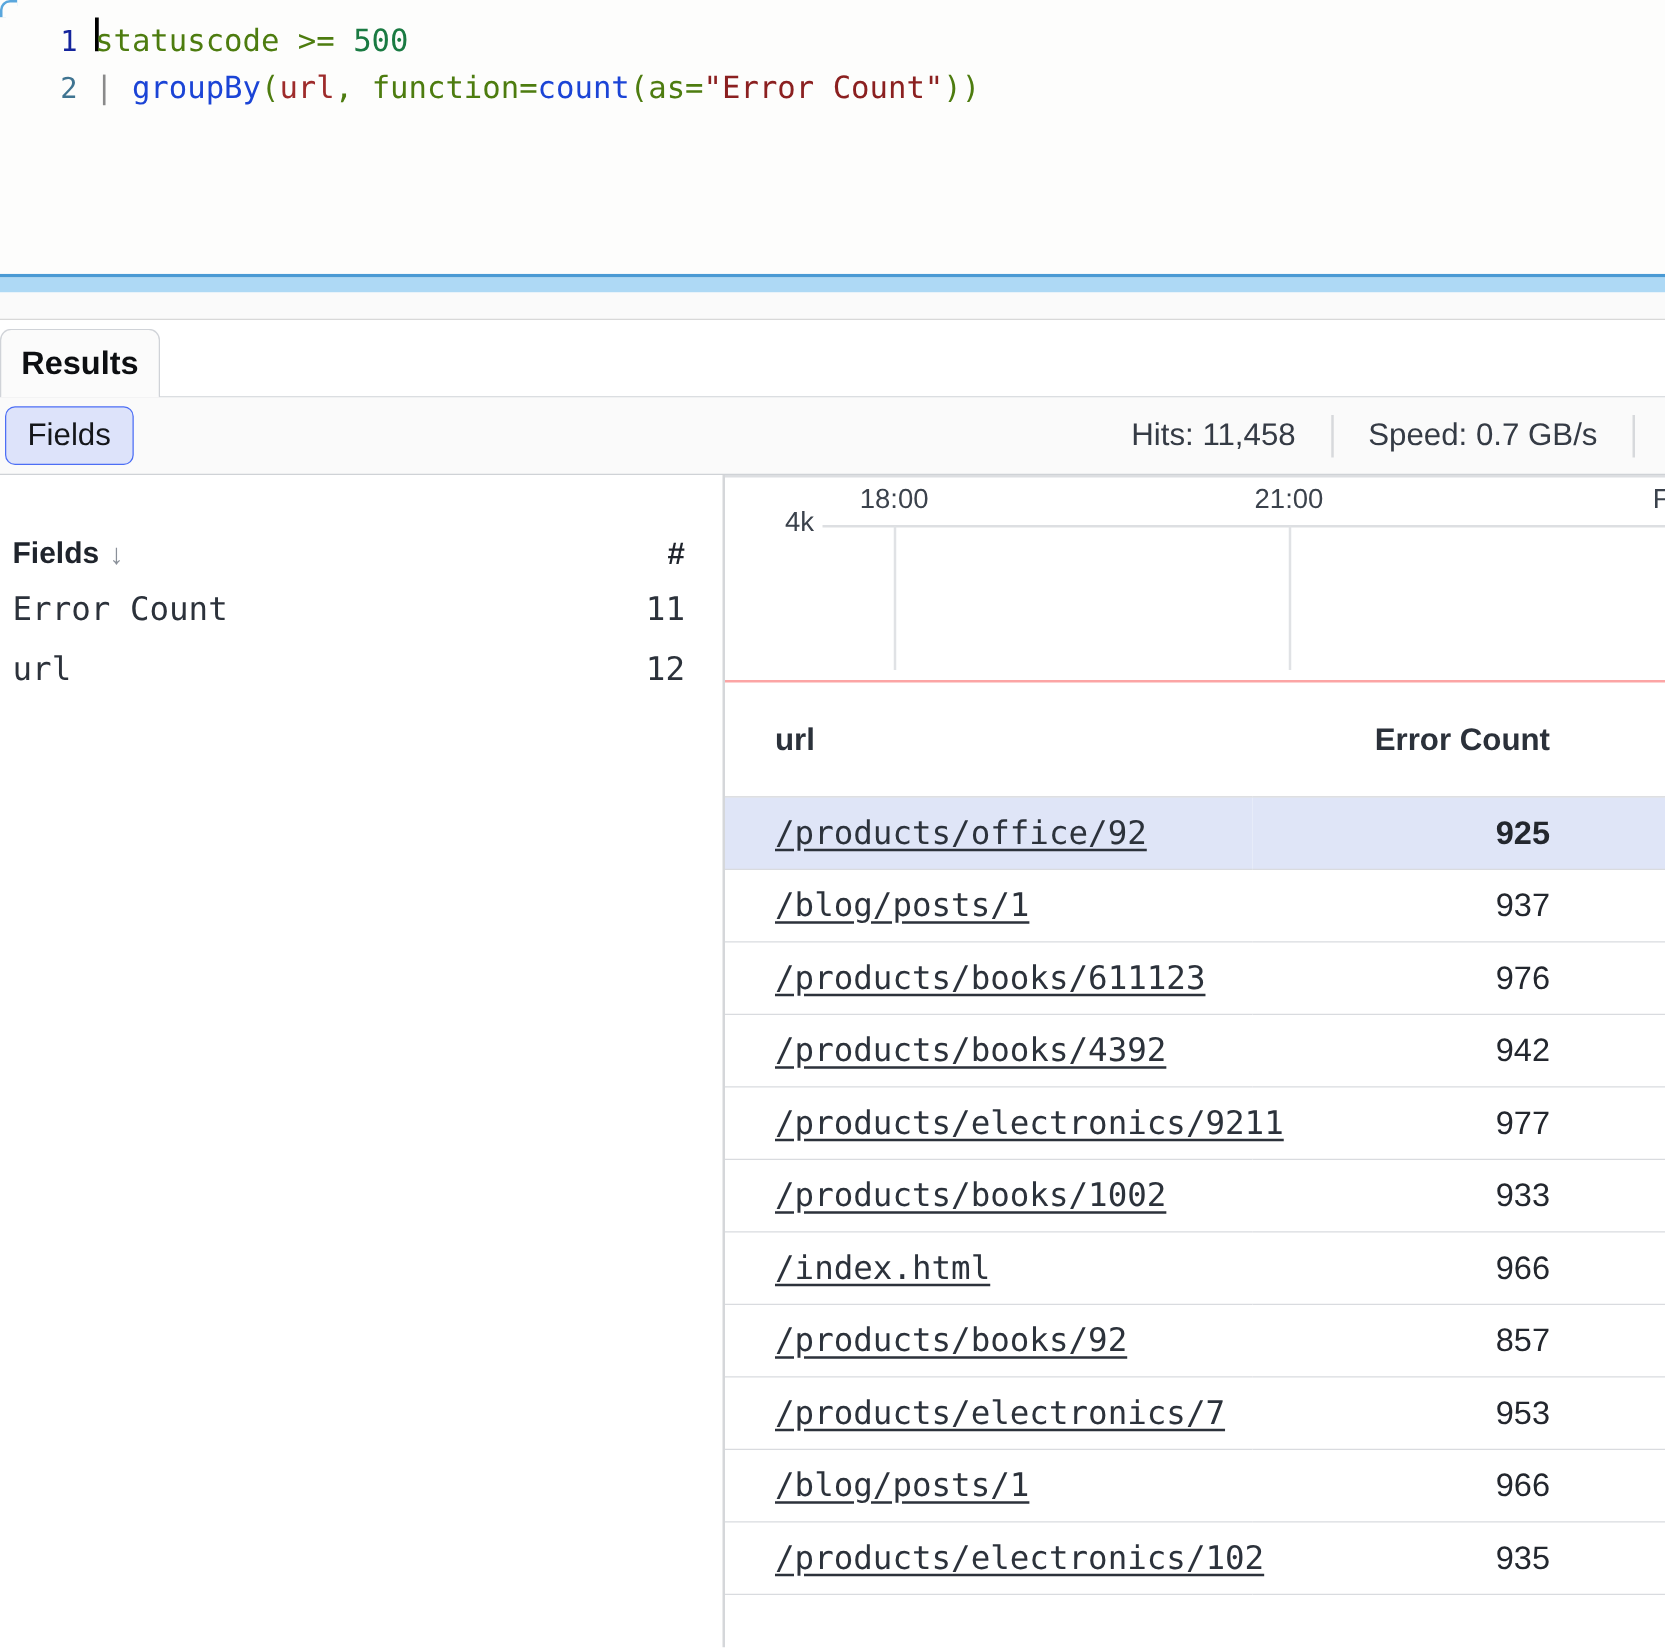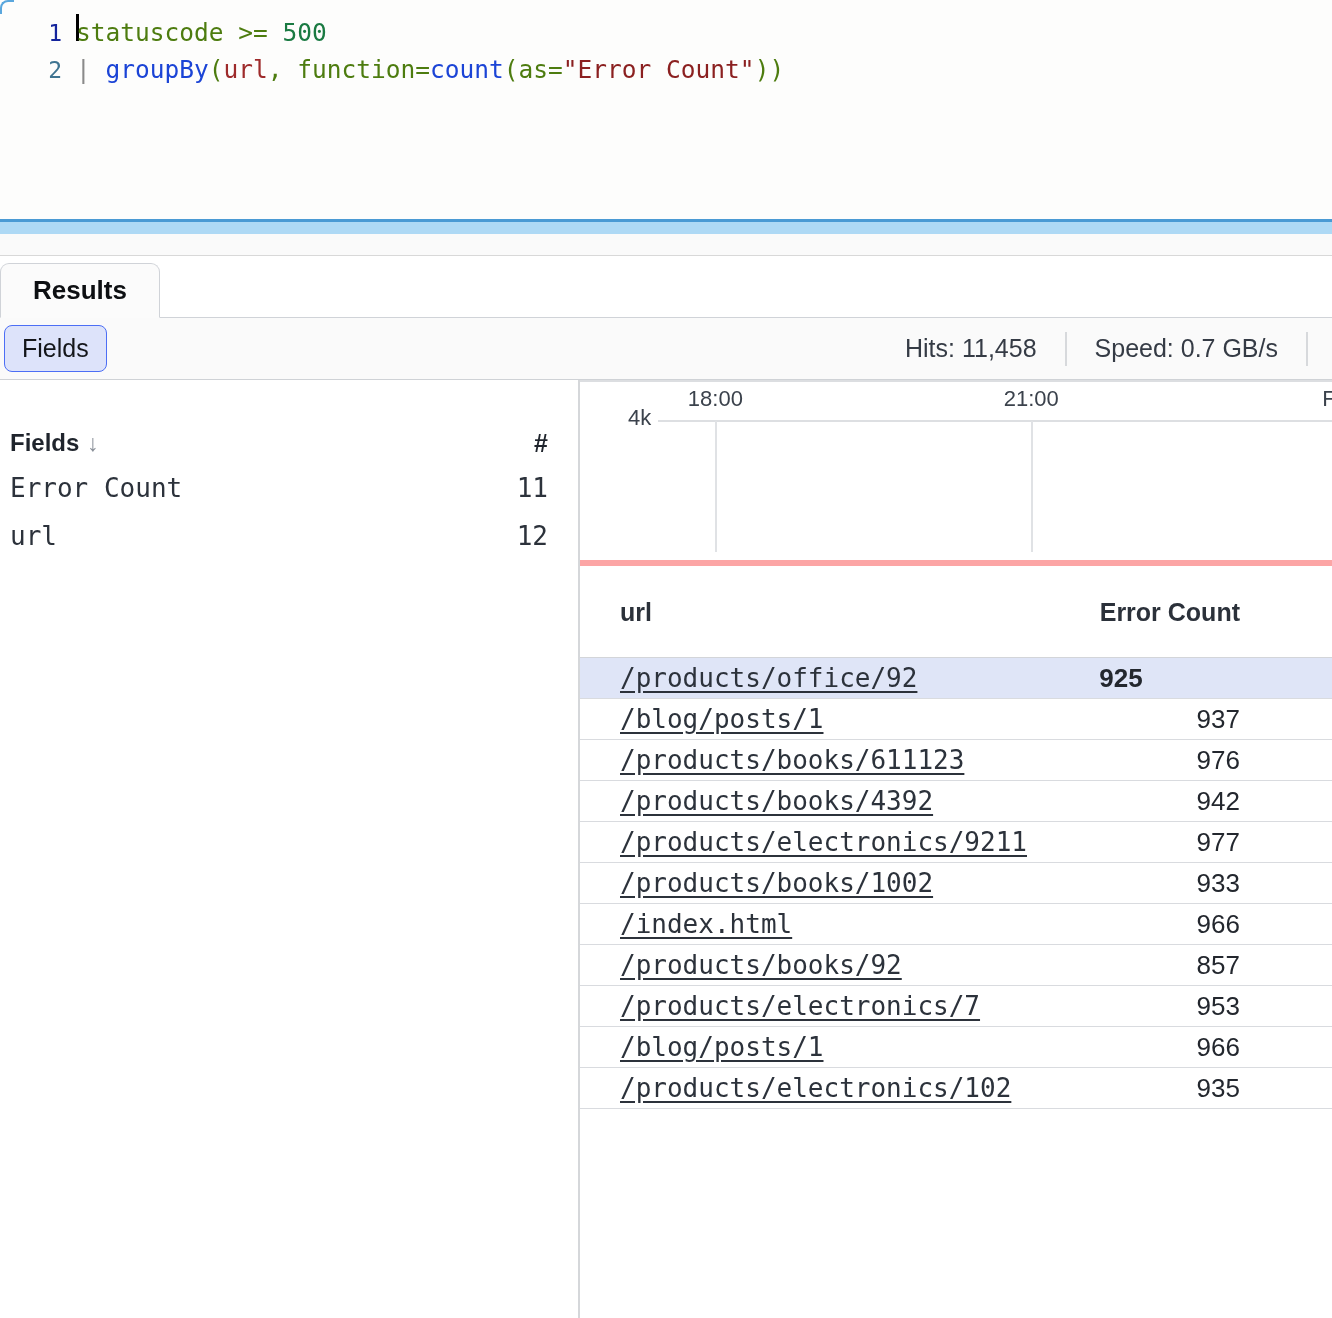--- a/index.html
+++ b/index.html
@@ -79,21 +79,21 @@
     display: flex;
     align-items: flex-end;
     position: relative;
   }
   .tabbar::after {
     content: ""; position: absolute; left: 0; right: 0; bottom: 0;
     height: 1px; background: #d0d3d8;
   }
   .tab {
     height: 55px;
-    padding: 0 32px;
+    padding: 0 16px;
     display: flex; align-items: center;
     font-size: 26px;
     color: #3f4651;
     position: relative;
     background: transparent;
     cursor: pointer;
   }
   .tab.active {
     font-weight: bold;
     color: #0d0f12;
@@ -171,24 +171,24 @@
     color: #2c323b;
     padding-right: 14px;
     cursor: pointer;
   }
   .field-row .cnt { margin-left: auto; }
 
   
   .results-panel { flex: 1; display: flex; flex-direction: column; min-width: 0; }
 
   .chart {
-    height: 186px;
-    position: relative;
-    background: #ffffff;
-    border-bottom: 6px solid #fca5a5;
+    height: 166px;
+    position: relative;
+    background: #ffffff;
+    border-bottom: 2px solid #fca5a5;
     overflow: hidden;
   }
   .chart-top-rule { position: absolute; top: 0; left: 0; right: 0; height: 2px; background: #dcdee1; }
   .ylabel {
     position: absolute;
     left: 48px; top: 25px;
     font-size: 22px;
     color: #3b424c;
   }
   .gridline-h {
@@ -216,36 +216,36 @@
     font-size: 25px;
     font-weight: bold;
     color: #2b313a;
     padding: 32px 0 30px 40px;
     background: #ffffff;
     border-bottom: 1.5px solid #d3d5d9;
   }
   .tbl th.num { text-align: right; padding: 32px 92px 30px 0; width: 330px; }
   .tbl td {
     padding: 0 0 0 40px;
-    height: 41px;
+    height: 58px;
     font-family: "DejaVu Sans Mono", "Liberation Mono", monospace;
     font-size: 26px;
     color: #2c323b;
     border-bottom: 1.5px solid #d9dbdf;
     white-space: nowrap;
   }
   .tbl td.num {
     text-align: right;
     padding: 0 92px 0 0;
     font-family: "Liberation Sans", sans-serif;
     font-size: 26px;
     color: #23272e;
   }
   .tbl tr.selected td { background: #dfe5f7; }
-  .tbl tr.selected td.num { font-weight: bold; text-align: center; }
+  .tbl tr.selected td.num { font-weight: bold; }
   .url-link { text-decoration: underline; text-underline-offset: 4px; cursor: pointer; color: #2c323b; }
 </style>
 </head>
 <body>
 
 <div id="app">
 
   <div class="editor">
     <div class="editor-corner"></div>
 

